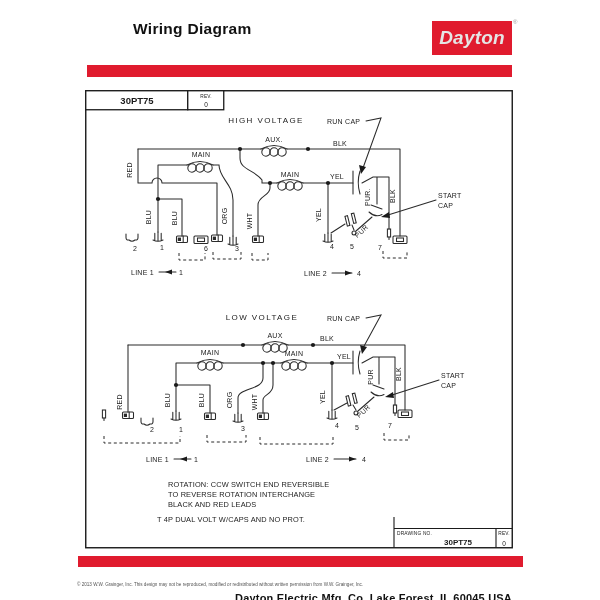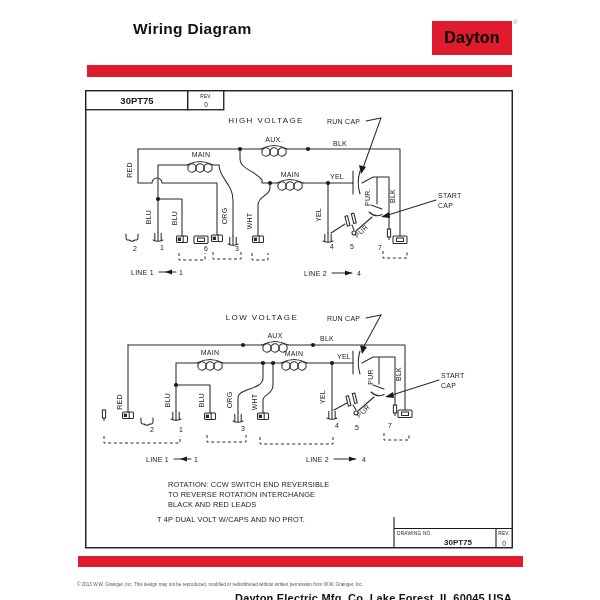--- a/index.html
+++ b/index.html
@@ -2,21 +2,21 @@
 <html><head>
 <meta charset="utf-8">
 <style>
   html,body{margin:0;padding:0;background:#fff;}
   body{width:600px;height:600px;position:relative;overflow:hidden;
        font-family:"Liberation Sans",sans-serif;color:#111;}
   .abs{position:absolute;}
   .page-title{left:87px;top:20px;font-size:15.5px;font-weight:bold;letter-spacing:.3px;margin-left:46px;}
   .logo{left:432px;top:21px;width:80px;height:34px;background:#e01b2e;
         display:flex;align-items:center;justify-content:center;}
-  .logo span{color:#000000;font-size:16px;font-weight:bold;letter-spacing:.2px;}
+  .logo span{color:#e5e5e5;font-size:19px;font-weight:bold;font-style:italic;letter-spacing:.2px;}
   .logo-reg{left:513px;top:19px;font-size:6px;color:#999;}
   .bar-top{left:87px;top:65px;width:425px;height:12px;background:#e01b2e;}
   .bar-bottom{left:78px;top:556px;width:445px;height:11px;background:#e01b2e;}
   .company{left:78px;top:592px;width:434px;text-align:right;font-size:11px;font-weight:bold;letter-spacing:.2px;}
   .copyright{left:77px;top:582px;width:460px;font-size:4.6px;color:#555;}
   svg text{font-family:"Liberation Sans",sans-serif;fill:#1a1a1a;}
   .w{stroke:#2b2b2b;stroke-width:1.05;fill:none;stroke-linecap:round;}
   .br{stroke:#2b2b2b;stroke-width:1;fill:none;stroke-dasharray:3,2.6;}
   .ah{fill:#1a1a1a;stroke:none;}
   .t7{font-size:7px;letter-spacing:.25px;}

